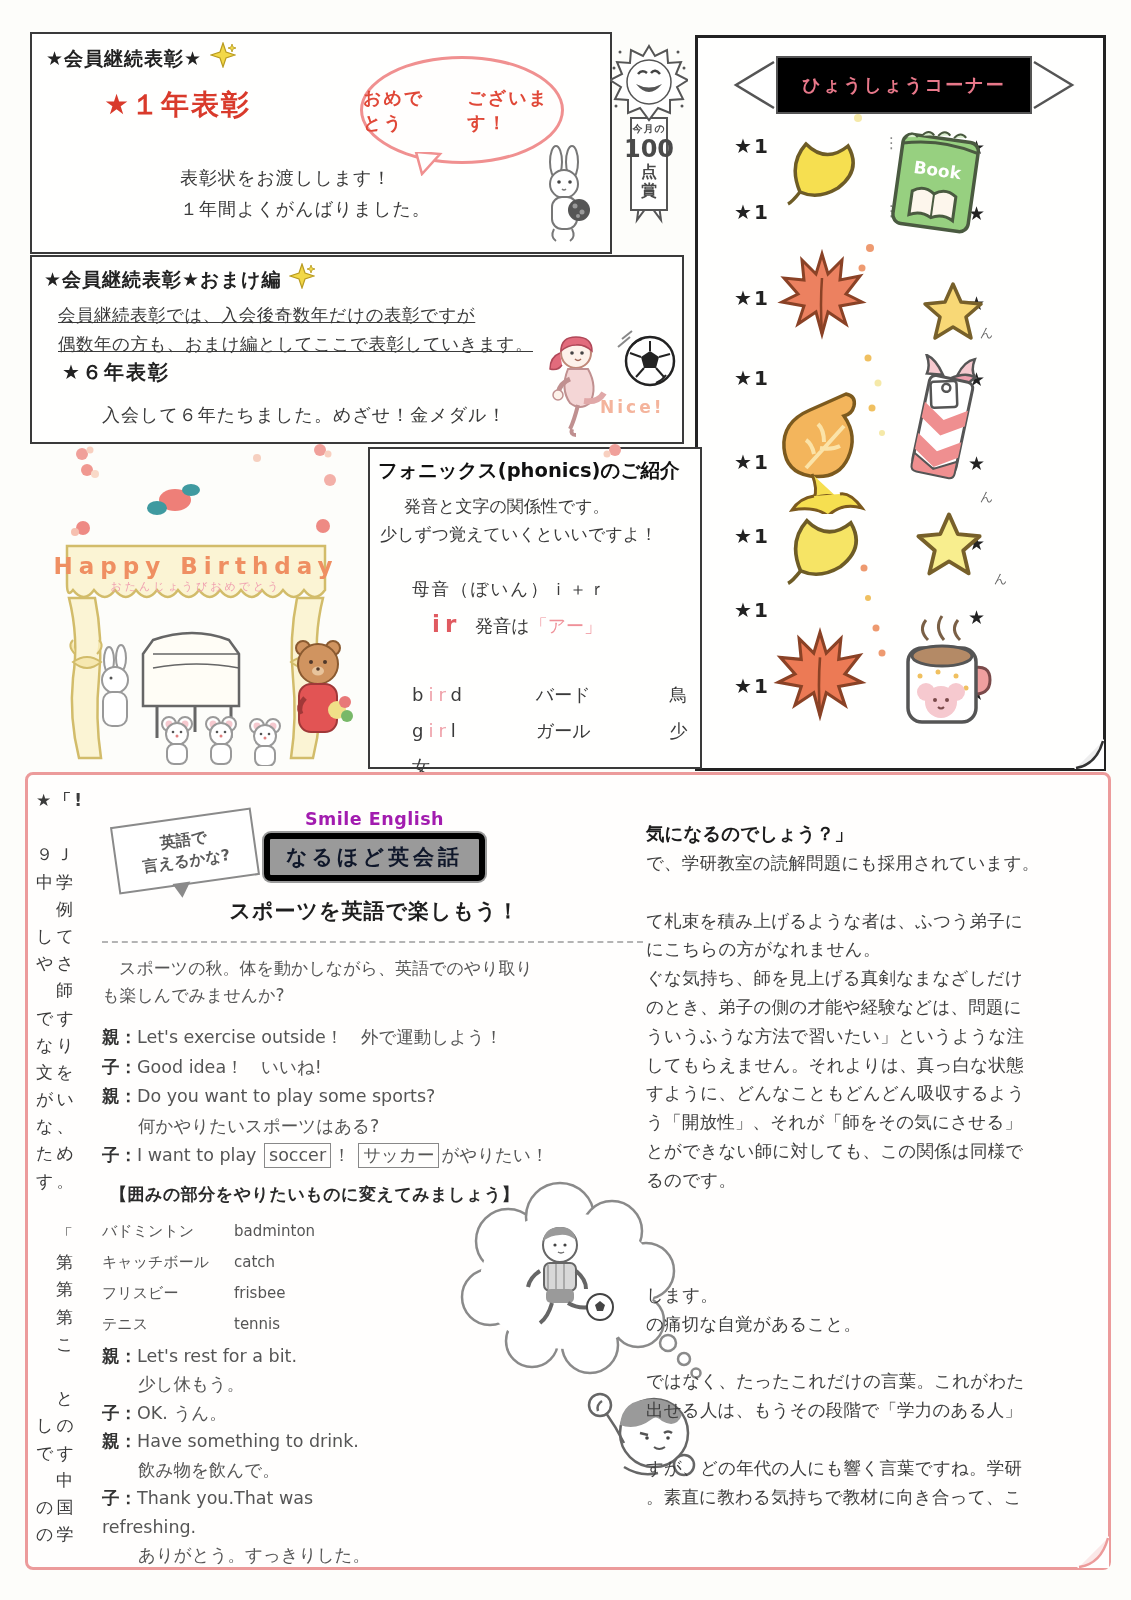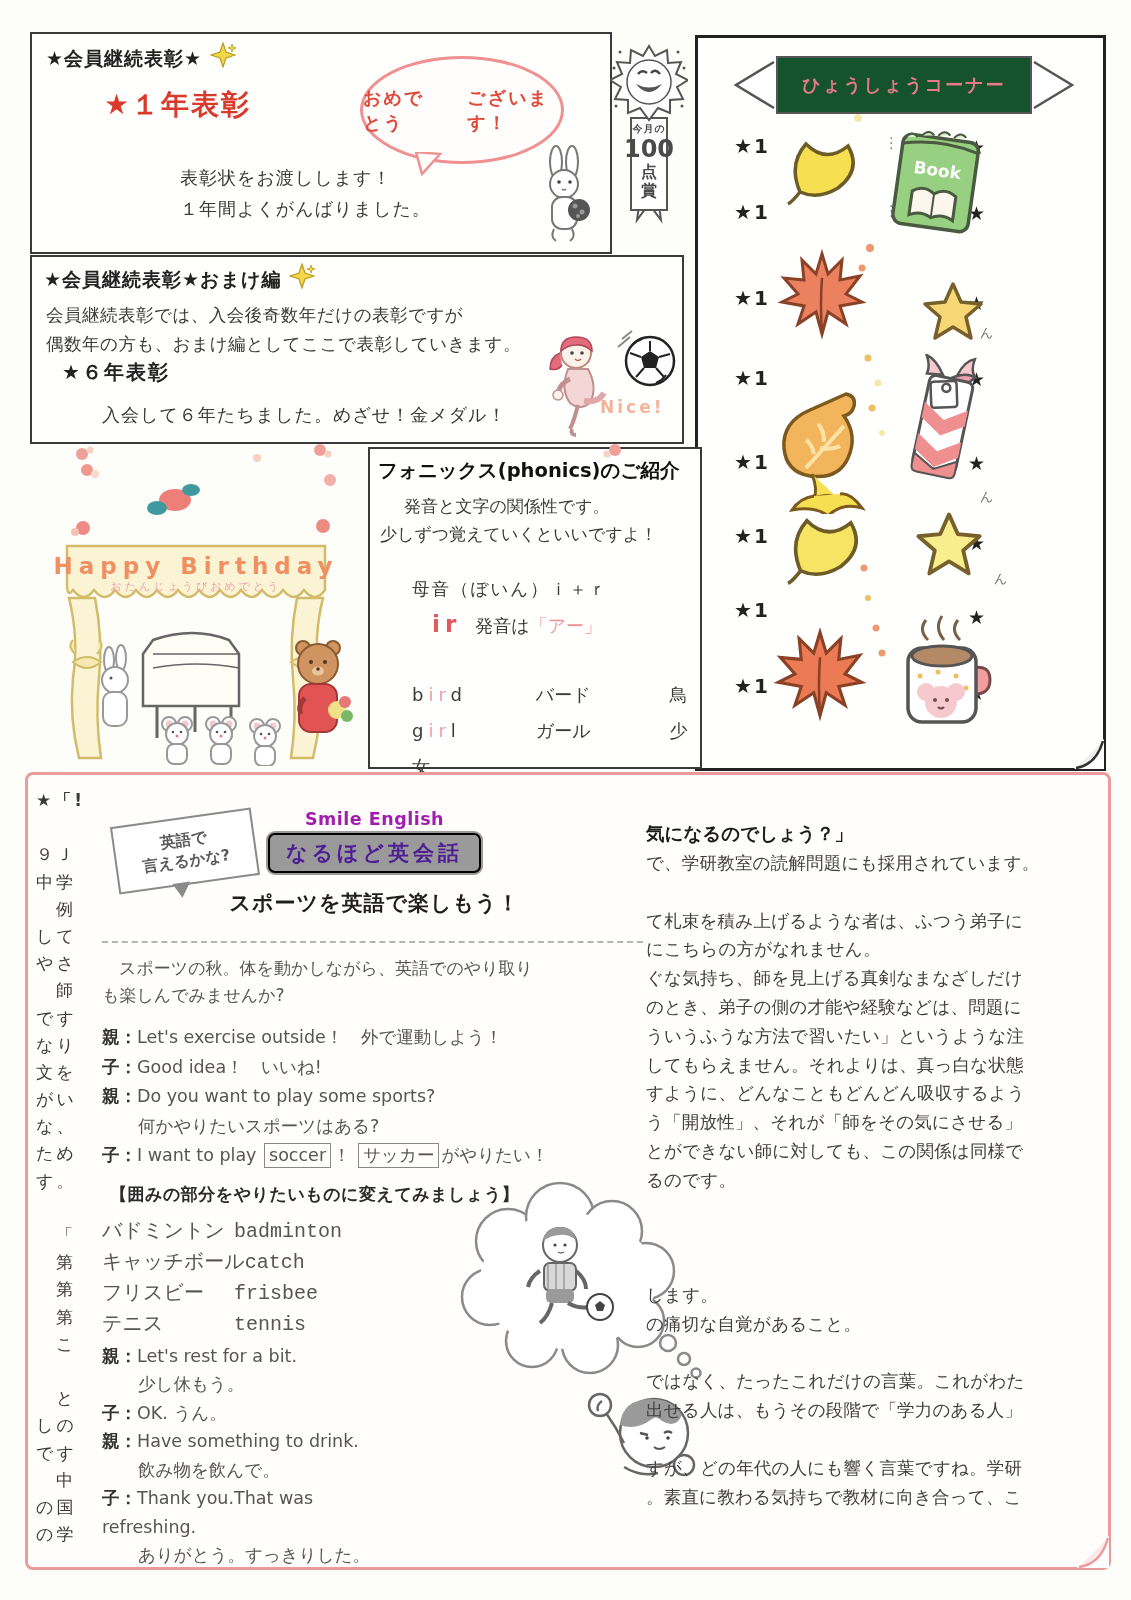--- a/index.html
+++ b/index.html
@@ -17,40 +17,40 @@
   .bubble1 div:last-child{padding-left:26px;}
   .sparkle{display:inline-block;vertical-align:-3px;}
   
   .medal{position:absolute;left:610px;top:40px;width:78px;height:195px;}
   .medal-text{position:absolute;left:0;top:84px;width:78px;text-align:center;color:#4a4a4a;line-height:1;}
   .medal-top{font-size:10px;font-weight:bold;letter-spacing:1px;}
   .medal-num{font-size:24px;font-weight:bold;margin-top:3px;}
   .medal-kanji{font-size:16px;font-weight:bold;margin-top:3px;}
   
   .b3-title{position:absolute;left:12px;top:6px;font-size:19px;font-weight:bold;color:#222;letter-spacing:1px;}
-  .b3-lines{position:absolute;left:14px;top:44px;font-size:17.5px;color:#3a3a3a;line-height:29px;letter-spacing:.5px;}
+  .b3-lines{position:absolute;left:26px;top:44px;font-size:17.5px;color:#3a3a3a;line-height:29px;letter-spacing:.5px;text-decoration:underline;}
   .b3-rank{position:absolute;left:30px;top:102px;font-size:20px;font-weight:bold;color:#222;letter-spacing:2px;}
   .b3-body{position:absolute;left:70px;top:146px;font-size:18px;color:#3a3a3a;letter-spacing:1px;}
   .nice{position:absolute;left:568px;top:140px;font-size:17px;font-weight:bold;color:#f4b49c;letter-spacing:3px;}
   
   .ph-title{position:absolute;left:8px;top:8px;font-size:19.5px;font-weight:bold;color:#111;}
   .ph-l1{position:absolute;left:34px;top:46px;font-size:17px;color:#3a3a3a;}
   .ph-l2{position:absolute;left:10px;top:74px;font-size:17px;color:#3a3a3a;}
   .ph-vowel{position:absolute;left:42px;top:128px;font-size:17.5px;color:#3a3a3a;letter-spacing:2px;}
   .ph-irline{position:absolute;left:62px;top:162px;font-size:18px;color:#3a3a3a;}
   .ph-ir{color:#e05a60;font-weight:bold;font-size:23px;letter-spacing:5px;margin-right:14px;}
   .ph-quote{color:#ef9098;}
   .ph-words{position:absolute;left:42px;top:228px;font-size:18px;color:#3a3a3a;line-height:36px;}
   .ph-word-en{display:inline-block;width:118px;letter-spacing:5px;}
   .ph-word-en .pk{color:#efa0a8;}
   .ph-kana{display:inline-block;width:128px;}
   
   .hy-box{position:absolute;left:695px;top:35px;width:405px;height:730px;background:#fffffe;border:3px solid #222;}
   .hy-banner{position:absolute;left:30px;top:18px;display:flex;align-items:center;}
-  .hy-banner-main{width:252px;height:54px;background:#14532d;border:2.5px solid #555;display:flex;align-items:center;justify-content:center;}
+  .hy-banner-main{width:252px;height:54px;background:#000000;border:2.5px solid #555;display:flex;align-items:center;justify-content:center;}
   .hy-banner-main span{color:#e8788a;font-size:18px;font-weight:bold;letter-spacing:2px;}
   .hy-star1{position:absolute;font-size:20px;font-weight:bold;color:#222;letter-spacing:2px;}
   .hy-starR{position:absolute;font-size:19px;color:#222;}
   .hy-sub{position:absolute;font-size:13px;color:#666;}
   .hy-dots3{position:absolute;font-size:15px;color:#888;letter-spacing:0;}
   .fold{position:absolute;right:-1px;bottom:-1px;}
   
   .pink-box{position:absolute;left:25px;top:772px;width:1080px;height:792px;background:#fffefd;
             border:3px solid #ec9b9b;border-radius:8px;}
   .strip{position:absolute;left:8px;top:12px;width:66px;}
@@ -58,33 +58,33 @@
   .strip .srow:first-child{font-weight:bold;}
   .se-col{position:absolute;left:74px;top:28px;width:545px;}
   .se-header{position:relative;height:128px;}
   .se-bubble{position:absolute;left:12px;top:14px;width:138px;height:64px;border:2.5px solid #8a8a8a;background:#fff;
              transform:rotate(-8deg);display:flex;flex-direction:column;align-items:center;justify-content:center;}
   .se-bubble div{font-size:15.5px;font-weight:bold;color:#5a5a5a;line-height:21px;}
   .se-bubble:after{content:"";position:absolute;left:52px;bottom:-14px;width:0;height:0;
                    border-left:8px solid transparent;border-right:10px solid transparent;border-top:15px solid #8a8a8a;}
   .se-brand{text-align:center;font-size:17.5px;font-weight:bold;color:#a21caf;padding-top:6px;letter-spacing:.5px;}
   .se-badge-row{text-align:center;margin-top:4px;}
-  .se-badge{display:inline-block;background:#9a9a9a;color:#4c1d95;font-size:21px;font-weight:bold;letter-spacing:4px;
-            padding:4px 16px;border-radius:7px;border:2px solid #000000;box-shadow:0 0 0 2px #9a9a9a;}
+  .se-badge{display:inline-block;background:#9a9a9a;color:#0f172a;font-size:21px;font-weight:bold;letter-spacing:4px;
+            padding:4px 16px;border-radius:7px;border:6px solid #000000;box-shadow:0 0 0 2px #9a9a9a;}
   .se-title{text-align:center;font-size:21px;font-weight:bold;color:#1e1e1e;margin-top:16px;letter-spacing:1px;}
   .dash-sep{border-top:2px dashed #b4b4b4;margin:10px 4px 12px 0;}
   .se-intro{font-size:17px;color:#555;line-height:27px;}
   .se-intro .ind{text-indent:1em;}
   .dlg{margin-top:14px;font-size:17.5px;color:#555;line-height:29.5px;width:520px;}
   .dlg .who{font-weight:bold;color:#333;}
   .dlg .jap{color:#555;}
   .dlg .cont{padding-left:36px;}
   .boxed{display:inline-block;border:1.5px solid #888;padding:0 4px;line-height:23px;margin:0 2px;}
   .se-note{font-size:17px;font-weight:bold;color:#2a2a2a;margin:12px 0 10px 8px;letter-spacing:.5px;}
-  .vocab{font-size:20px;color:#555;line-height:31px;font-family:Liberation Mono, monospace;}
+  .vocab{font-size:15px;color:#555;line-height:31px;}
   .vocab .vja{display:inline-block;min-width:132px;}
   .dlg2{font-size:17.5px;color:#555;line-height:28.5px;margin-top:2px;width:310px;}
   .dlg2 .who{font-weight:bold;color:#333;}
   .dlg2 .cont{padding-left:36px;}
   .art-col{position:absolute;left:618px;top:44px;width:452px;}
   .art-head{font-size:18.5px;font-weight:bold;color:#1c1c1c;min-height:30px;line-height:30px;}
   .aln{min-height:28.8px;line-height:28.8px;font-size:17.5px;color:#3f3f3f;letter-spacing:.2px;}
   .flowerline{position:absolute;}
 </style>
 </head>

